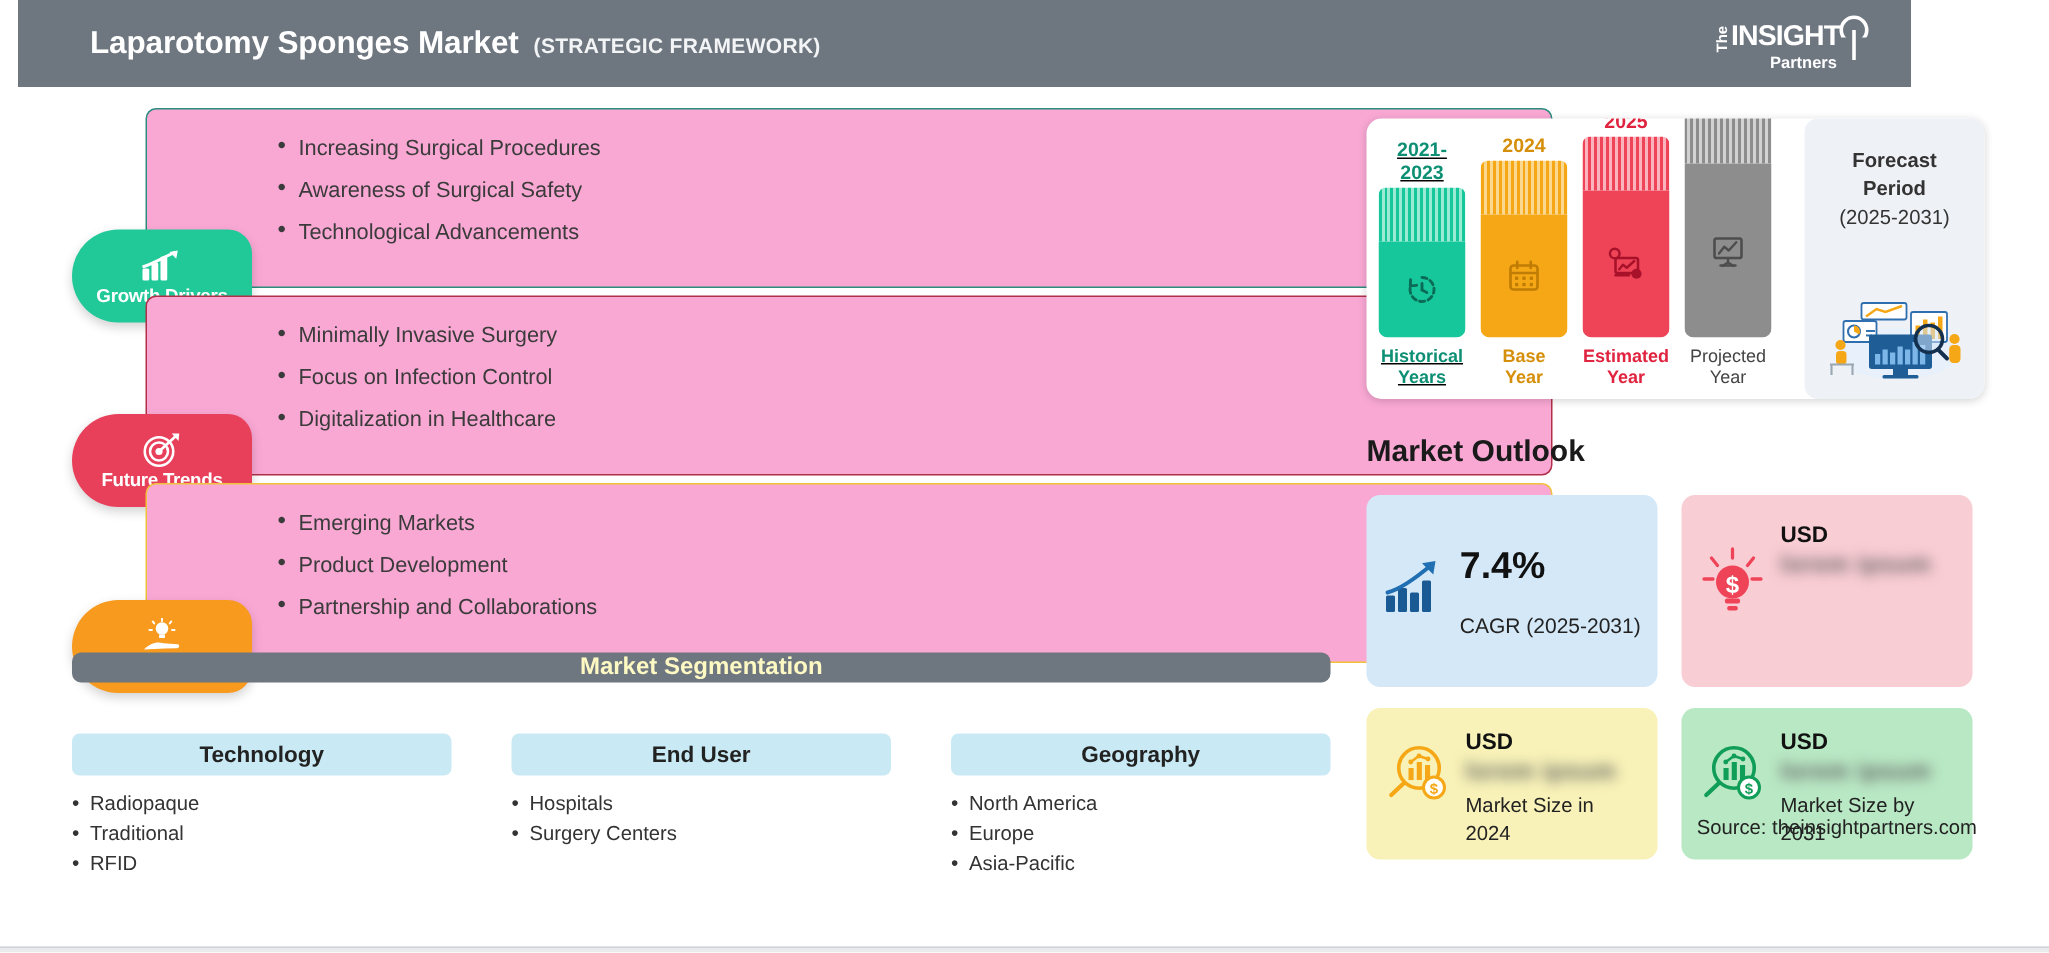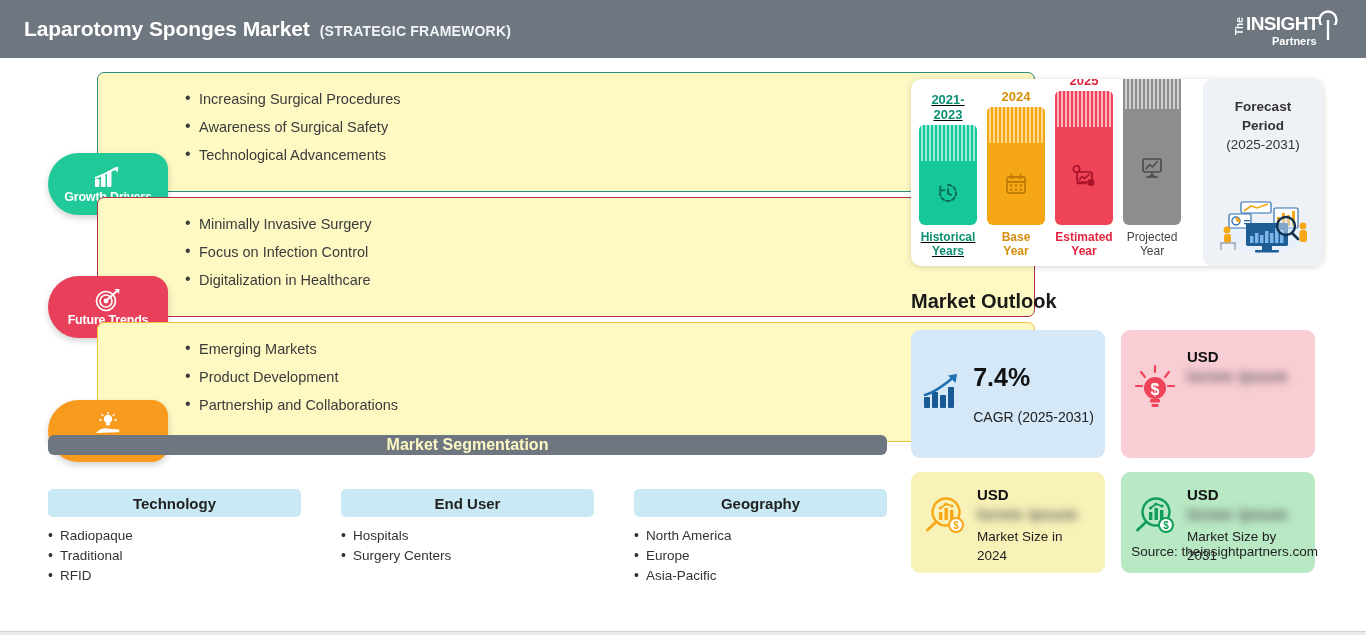--- a/index.html
+++ b/index.html
@@ -7,36 +7,36 @@
   html, body {
     width: 1366px; height: 635px;
     background: #ffffff;
     font-family: "Liberation Sans", sans-serif;
     overflow: hidden;
   }
   .page { position: relative; width: 1366px; height: 635px; background: #fff; }
 
   
   .header {
-    position: absolute; left: 0; top: 0; width: 1366px; height: 58px;
+    position: absolute; left: 12px; top: 0; width: 1262px; height: 58px;
     background: #6e7680;
     display: flex; align-items: center; justify-content: space-between;
-    padding: 0 22px 0 24px;
+    padding: 0 22px 0 48px;
   }
   .hdr-left { display: flex; align-items: baseline; gap: 10px; }
   .hdr-title { color: #ffffff; font-size: 21px; font-weight: bold; letter-spacing: -0.1px; }
   .hdr-sub { color: #f2f4f5; font-size: 14px; font-weight: bold; letter-spacing: 0.2px; }
 
   .logo { position: relative; width: 120px; height: 42px; }
   .logo svg { display: block; }
 
   
   .left-col { position: absolute; left: 0; top: 58px; width: 905px; height: 577px; }
 
-  .row-block { position: absolute; left: 97px; width: 938px; border-radius: 7px; background: #fef9c3; }
+  .row-block { position: absolute; left: 97px; width: 938px; border-radius: 7px; background: #f9a8d4; }
   .row-block.r1 { top: 14px;  height: 120px; border: 1.6px solid #2a8d7e; }
   .row-block.r2 { top: 139px; height: 120px; border: 1.6px solid #b03049; }
   .row-block.r3 { top: 264px; height: 120px; border: 1.6px solid #f0c13a; }
 
   .bullets { padding: 12px 0 0 87px; }
   .bullets li {
     list-style: none; position: relative;
     font-size: 14.5px; color: #3b3b3b; line-height: 28px; padding-left: 14px;
   }
   .bullets li::before {

